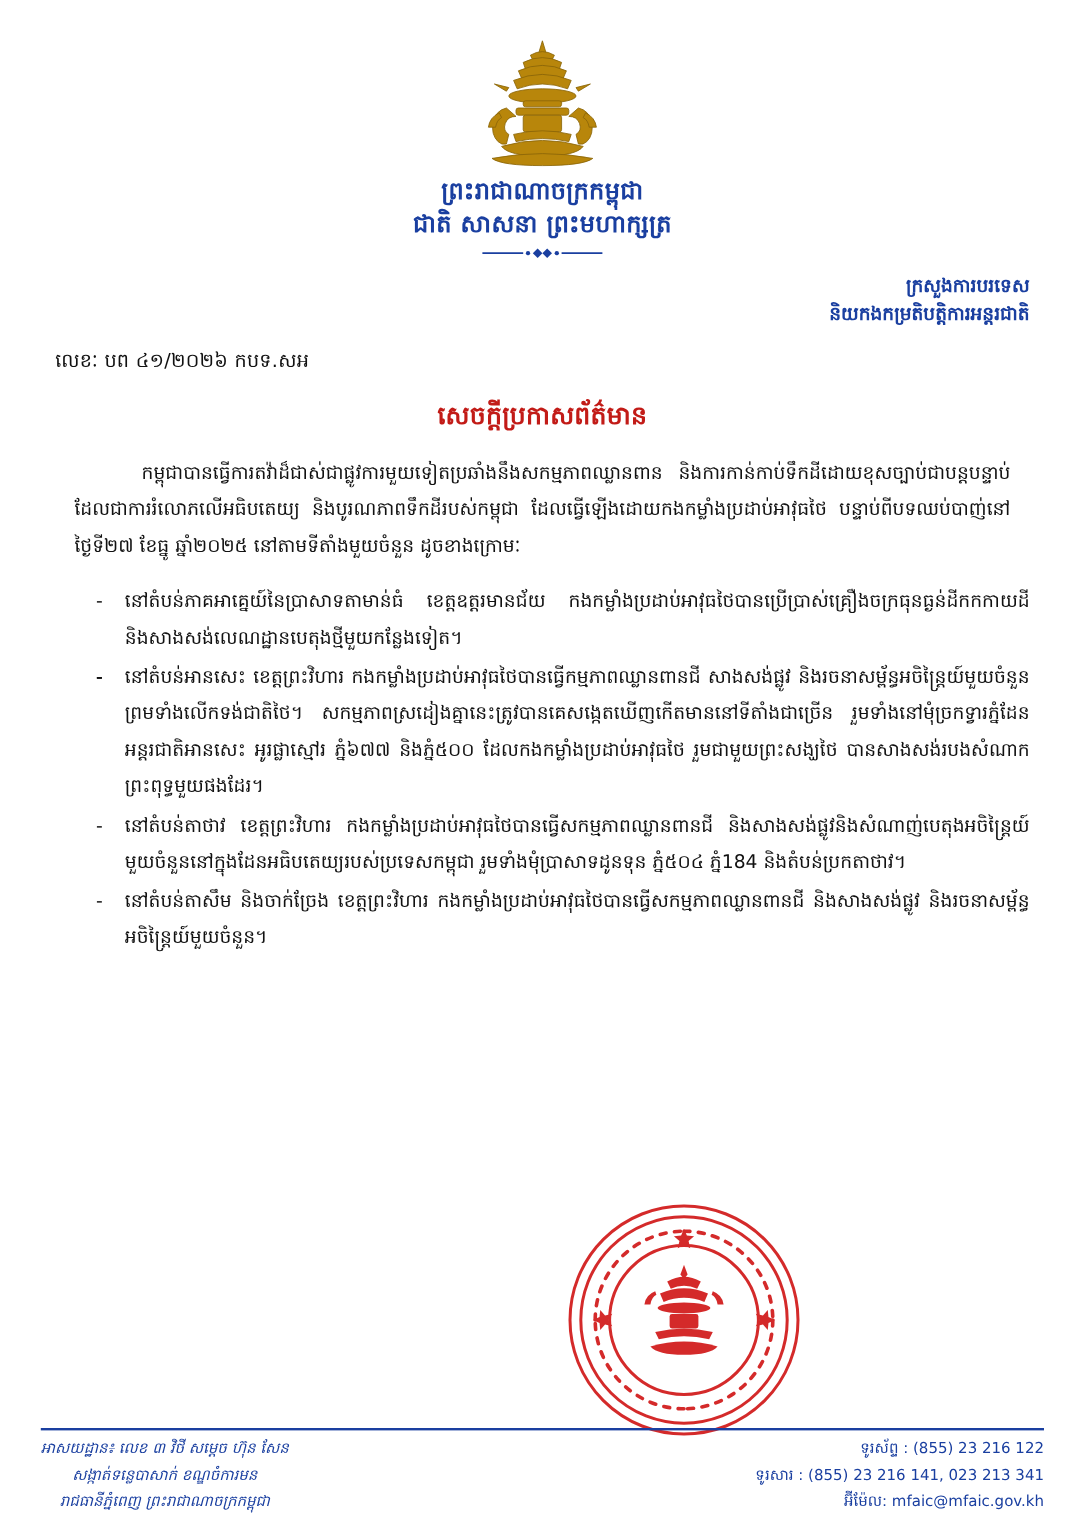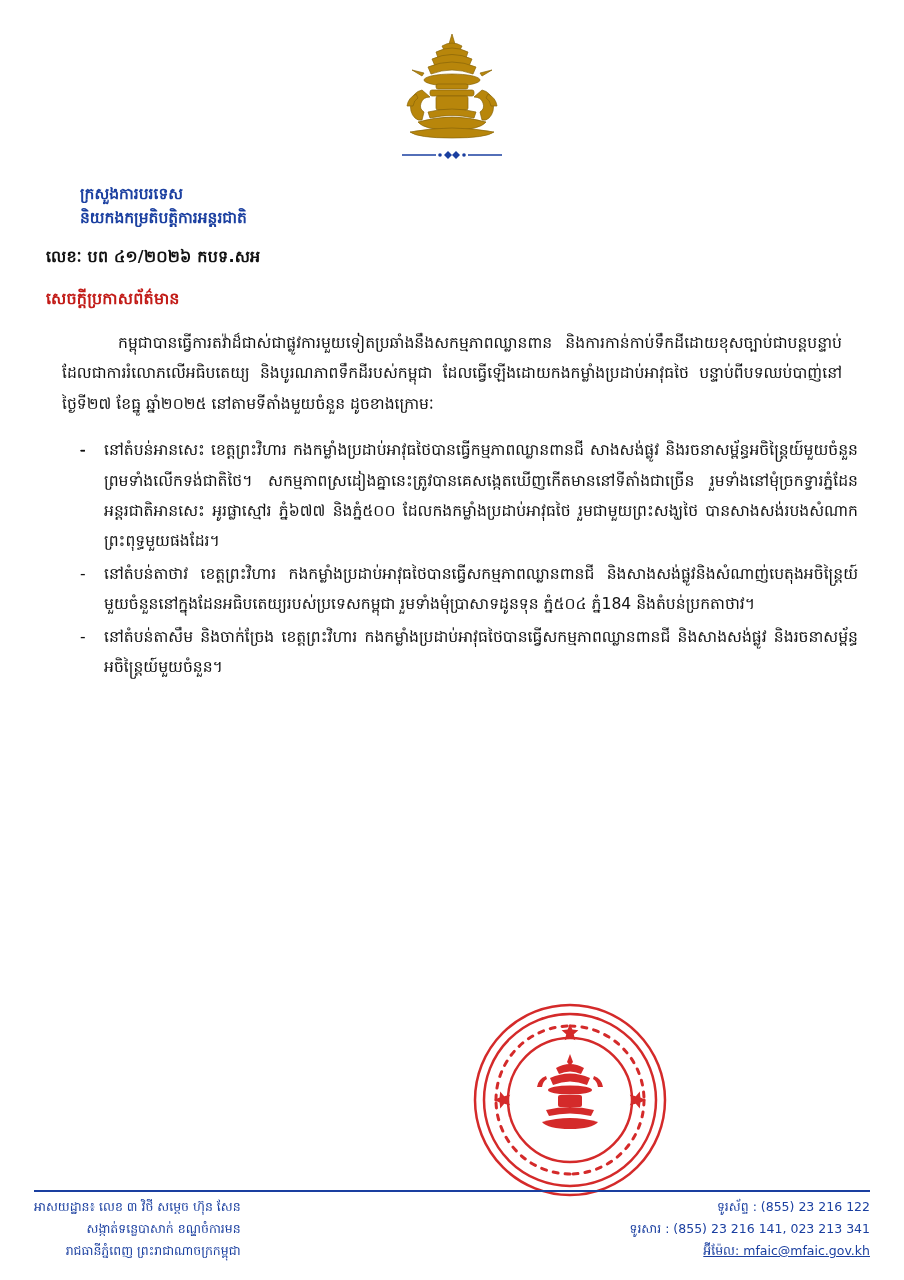--- a/index.html
+++ b/index.html
@@ -51,43 +51,44 @@
   .divider-orn {
     margin: 6px auto 0 auto;
     width: 120px;
     height: 10px;
     position: relative;
   }
   .divider-orn svg { display:block; margin: 0 auto; }
 
   
   .ministry {
-    margin-top: 22px;
+    margin-top: 10px;
     margin-left: 34px;
     color: #1a3fa0;
     font-weight: bold;
     font-size: 15.5px;
     line-height: 1.55;
+    text-align: right;
   }
 
   .refno {
     margin-top: 16px;
     margin-left: 0px;
     color: #111;
     font-size: 16px;
-    font-weight: bold;
+    font-weight: normal;
     letter-spacing: .2px;
   }
 
   
   .doc-title {
-    text-align: left;
+    text-align: center;
     color: #c21b17;
     font-weight: bold;
-    font-size: 16px;
+    font-size: 21px;
     margin-top: 18px;
     letter-spacing: .2px;
   }
 
   
   .body-text {
     margin-top: 16px;
     font-size: 15.6px;
     line-height: 1.95;
     text-align: justify;
@@ -146,23 +147,23 @@
     position: absolute;
     left: 34px;
     right: 34px;
     bottom: 18px;
     display: flex;
     justify-content: space-between;
     color: #1a3fa0;
     font-size: 12.5px;
     line-height: 1.75;
   }
-  .footer .left { text-align: right; }
+  .footer .left { text-align: center; font-style: italic; }
   .footer .right { text-align: right; }
-  .footer .right .mail { text-decoration: underline; }
+  .footer .right .mail { }
 </style>
 </head>
 <body>
 
 <div class="page">
 
   <div class="emblem-wrap">
     <div class="emblem">
       <svg viewBox="0 0 120 112" width="120" height="112" aria-hidden="true">
         <g fill="#b8860b" stroke="#8a6508" stroke-width="0.7">
@@ -190,20 +191,24 @@
           <rect x="44" y="64" width="32" height="14" rx="2"></rect>
           <path d="M36 80 q24 -6 48 0 l-2 6 q-22 -5 -44 0 Z"></path>
 
           <path d="M26 90 q34 -10 68 0 q-6 8 -34 8 q-28 0 -34 -8 Z"></path>
           <path d="M18 100 q42 -8 84 0 q-8 6 -42 6 q-34 0 -42 -6 Z"></path>
         </g>
       </svg>
     </div>
   </div>
 
+  <div class="kingdom">
+    <div class="l1">ព្រះរាជាណាចក្រកម្ពុជា</div>
+    <div class="l2">ជាតិ សាសនា ព្រះមហាក្សត្រ</div>
+  </div>
 
   <div class="divider-orn">
     <svg viewBox="0 0 120 10" width="120" height="10" aria-hidden="true">
       <path d="M10 5 H44" stroke="#1a3fa0" stroke-width="1.4"></path>
       <path d="M76 5 H110" stroke="#1a3fa0" stroke-width="1.4"></path>
       <path d="M52 5 l4 -4 l4 4 l-4 4 Z" fill="#1a3fa0"></path>
       <path d="M60 5 l4 -4 l4 4 l-4 4 Z" fill="#1a3fa0"></path>
       <circle cx="48" cy="5" r="1.8" fill="#1a3fa0"></circle>
       <circle cx="72" cy="5" r="1.8" fill="#1a3fa0"></circle>
     </svg>
@@ -217,20 +222,21 @@
   <div class="refno">លេខៈ បព ៤១/២០២៦ កបទ.សអ</div>
 
   <div class="doc-title">សេចក្តីប្រកាសព័ត៌មាន</div>
 
   <div class="body-text">
     <p>កម្ពុជាបានធ្វើការតវ៉ាដ៏ជាស់ជាផ្លូវការមួយទៀតប្រឆាំងនឹងសកម្មភាពឈ្លានពាន និងការកាន់កាប់ទឹកដីដោយខុសច្បាប់ជាបន្តបន្ទាប់ ដែលជាការរំលោភលើអធិបតេយ្យ និងបូរណភាពទឹកដីរបស់កម្ពុជា ដែលធ្វើឡើងដោយកងកម្លាំងប្រដាប់អាវុធថៃ បន្ទាប់ពីបទឈប់បាញ់នៅថ្ងៃទី២៧ ខែធ្នូ ឆ្នាំ២០២៥ នៅតាមទីតាំងមួយចំនួន ដូចខាងក្រោមៈ</p>
 
     <ul class="bullets">
       <li>
         <span class="dash">-</span>
+        <span>នៅតំបន់ភាគអាគ្នេយ៍នៃប្រាសាទតាមាន់ធំ ខេត្តឧត្តរមានជ័យ កងកម្លាំងប្រដាប់អាវុធថៃបានប្រើប្រាស់គ្រឿងចក្រធុនធ្ងន់ដីកកកាយដី និងសាងសង់លេណដ្ឋានបេតុងថ្មីមួយកន្លែងទៀត។</span>
       </li>
       <li>
         <span class="dash">-</span>
       </li>
       <li>
         <span class="dash">-</span>
       </li>
       <li>
         <span class="dash">-</span>
         <span>នៅតំបន់អានសេះ ខេត្តព្រះវិហារ កងកម្លាំងប្រដាប់អាវុធថៃបានធ្វើកម្មភាពឈ្លានពានជី សាងសង់ផ្លូវ និងរចនាសម្ព័ន្ធអចិន្ត្រៃយ៍មួយចំនួន ព្រមទាំងលើកទង់ជាតិថៃ។ សកម្មភាពស្រដៀងគ្នានេះត្រូវបានគេសង្កេតឃើញកើតមាននៅទីតាំងជាច្រើន រួមទាំងនៅមុំច្រកទ្វារភ្នំដែនអន្តរជាតិអានសេះ អូរផ្លាស្មៅរ ភ្នំ៦៧៧ និងភ្នំ៥០០ ដែលកងកម្លាំងប្រដាប់អាវុធថៃ រួមជាមួយព្រះសង្ឃថៃ បានសាងសង់របងសំណាកព្រះពុទ្ធមួយផងដែរ។</span>

